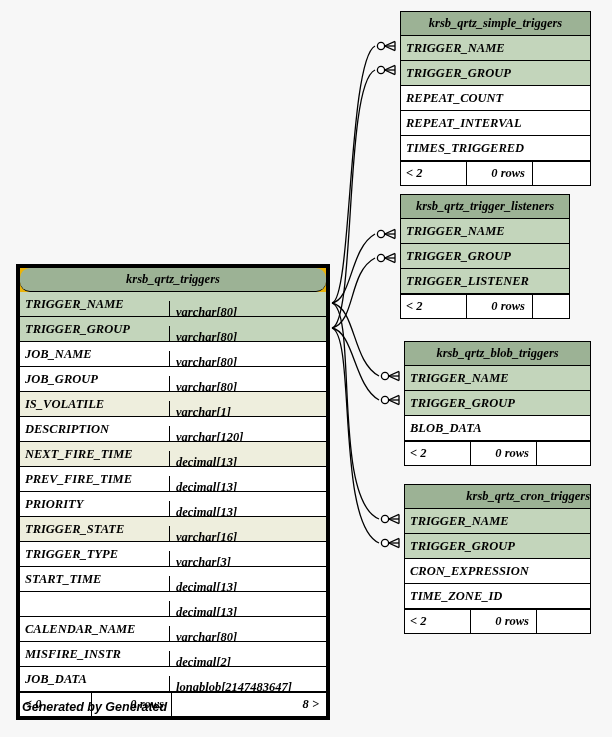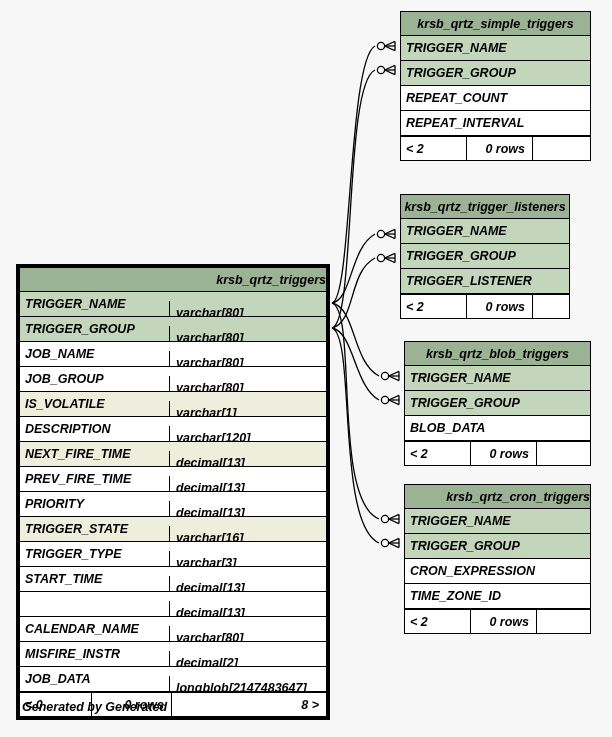--- a/index.html
+++ b/index.html
@@ -12,20 +12,21 @@
   }
   #canvas{position:absolute;left:0;top:0;width:612px;height:737px;}
   #links{position:absolute;left:0;top:0;width:612px;height:737px;pointer-events:none;}
 
   .tbl{
     position:absolute;
     box-sizing:border-box;
     background:#eab308;
     border:1px solid #000;
     border-collapse:collapse;
+    font-family:Liberation Serif, serif;
   }
   .tbl.main{
     border:3px solid #000;
     box-shadow:0 0 0 1px #000;
   }
   .trow{
     display:flex;
     box-sizing:border-box;
     border-bottom:1px solid #000;
     height:25px;
@@ -162,21 +163,21 @@
         <circle cx="385" cy="543" r="3.6" fill="#fff" stroke="#000" stroke-width="1.3"></circle>
         <line x1="399" y1="538.4" x2="388.6" y2="543" stroke="#000" stroke-width="1.3"></line>
         <line x1="399" y1="543" x2="388.6" y2="543" stroke="#000" stroke-width="1.3"></line>
         <line x1="399" y1="547.6" x2="388.6" y2="543" stroke="#000" stroke-width="1.3"></line>
         <line x1="399" y1="538.4" x2="399" y2="547.6" stroke="#000" stroke-width="1.3"></line>
       </g>
     </svg>
 
   <div id="tables-layer">
       <div class="tbl main" style="left: 17px; top: 265px; width: 312px;">
-        <div class="trow thead" style="justify-content: flex-end;">
+        <div class="trow thead" style="justify-content: center; border-radius: 10px;">
           <span>krsb_qrtz_triggers</span>
         </div>
         <div class="trow pk">
           <div class="cellname" style="width: 149px;">TRIGGER_NAME</div>
           <div class="celltype">varchar[80]</div>
         </div>
         <div class="trow pk">
           <div class="cellname" style="width: 149px;">TRIGGER_GROUP</div>
           <div class="celltype">varchar[80]</div>
         </div>
@@ -251,20 +252,23 @@
         </div>
         <div class="trow pk">
           <div class="cellname" style="width: 191px;">TRIGGER_GROUP</div>
         </div>
         <div class="trow plain">
           <div class="cellname" style="width: 191px;">REPEAT_COUNT</div>
         </div>
         <div class="trow plain">
           <div class="cellname" style="width: 191px;">REPEAT_INTERVAL</div>
         </div>
+        <div class="trow plain">
+          <div class="cellname" style="width: 191px;">TIMES_TRIGGERED</div>
+        </div>
         <div class="tfoot">
           <div class="f1" style="width: 66px;">&lt; 2</div>
           <div class="f2" style="width: 66px;">0 rows</div>
           <div class="f3"></div>
         </div>
       </div>
       <div class="tbl" style="left: 400px; top: 194px; width: 170px;">
         <div class="trow thead" style="justify-content: center;">
           <span>krsb_qrtz_trigger_listeners</span>
         </div>

